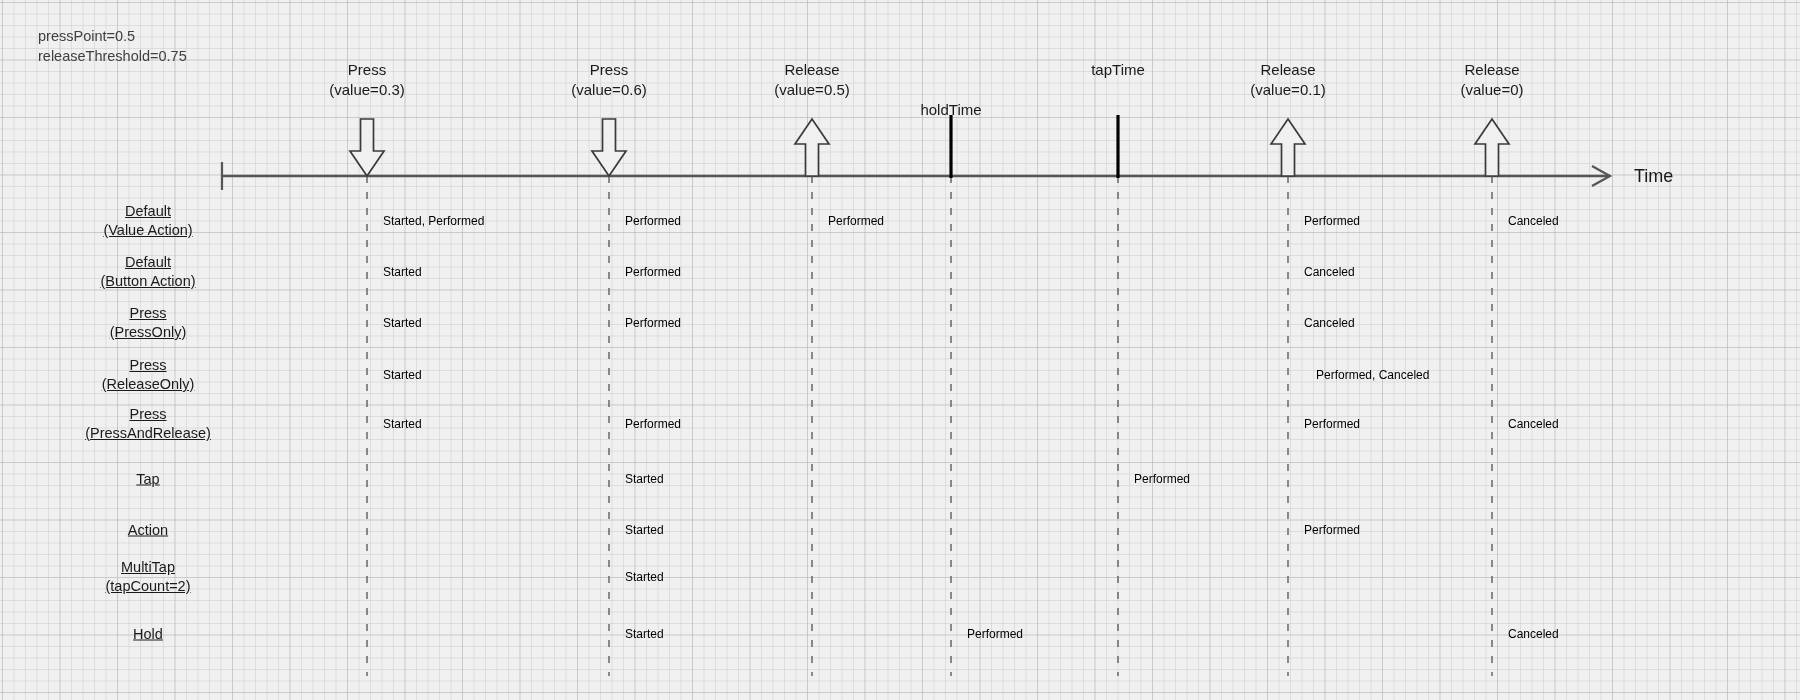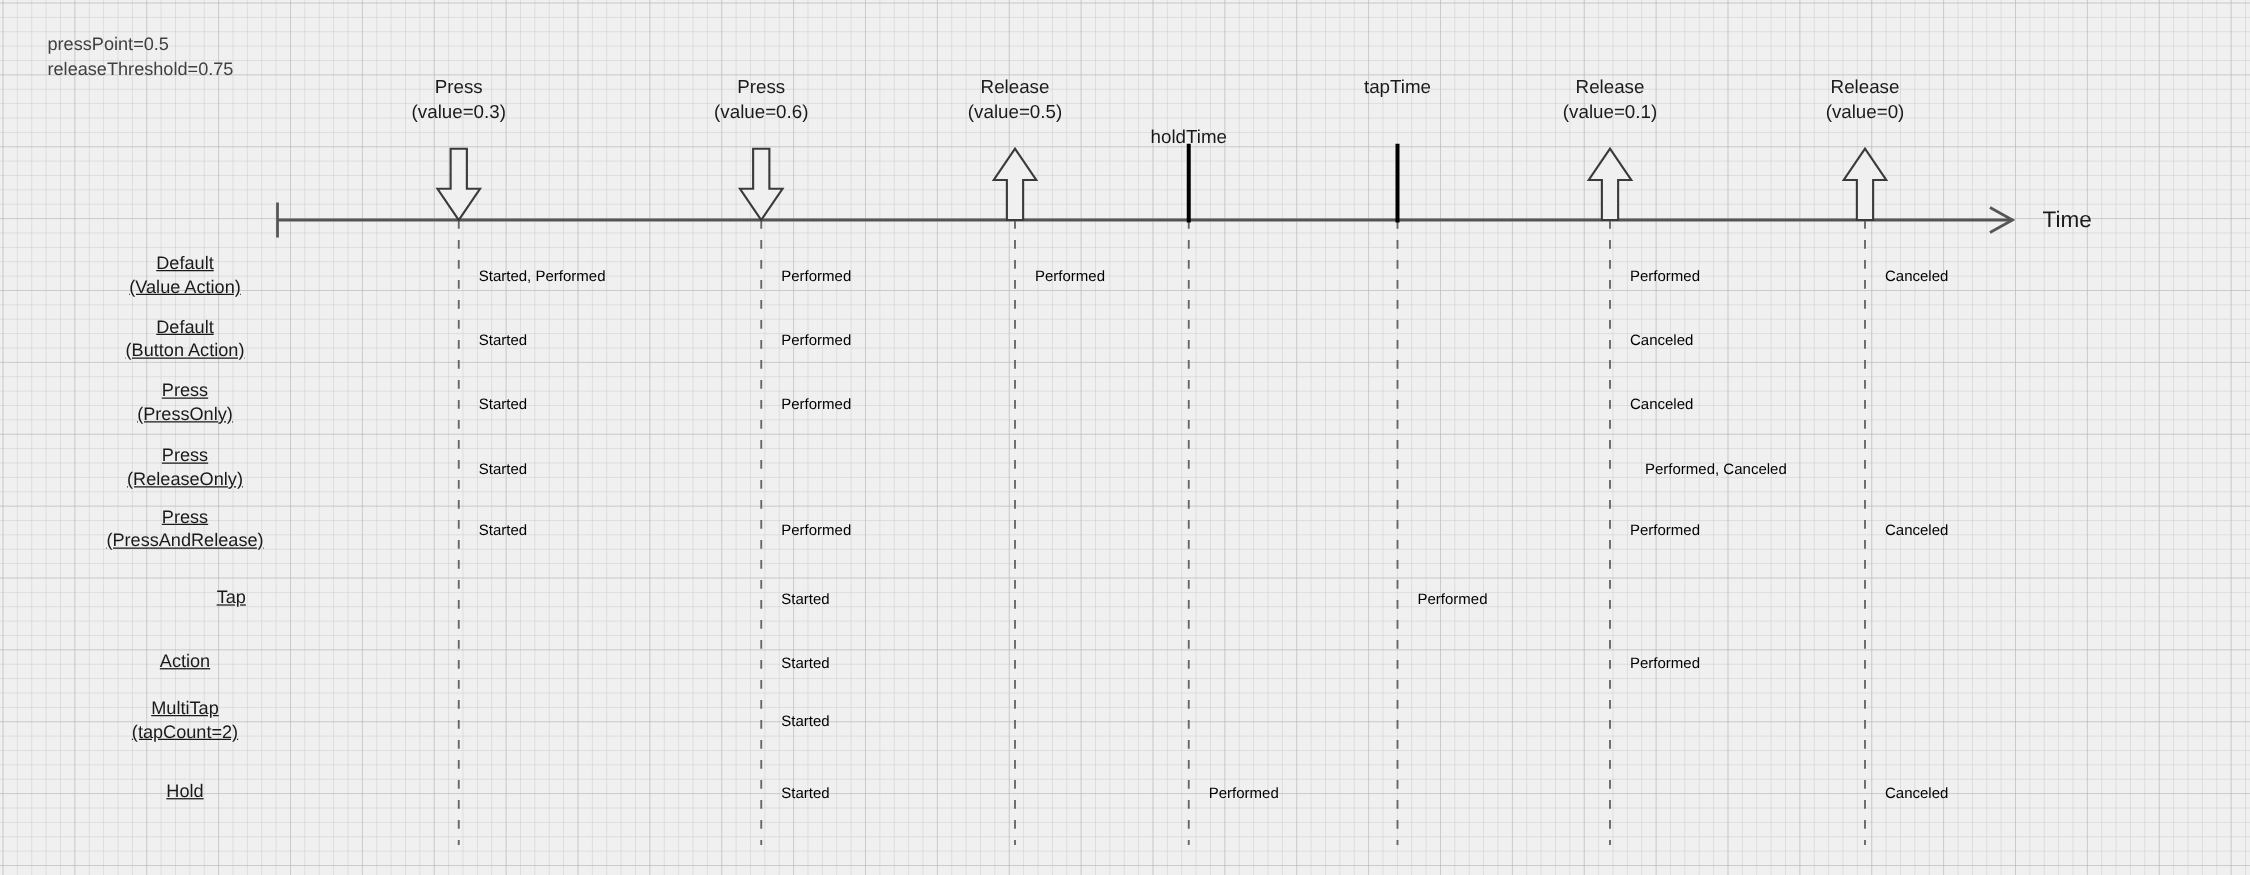--- a/index.html
+++ b/index.html
@@ -127,21 +127,21 @@
       <div class="evt-label" style="left: 1118px; top: 60px;"><div>tapTime</div></div>
       <div class="evt-label" style="left: 1288px; top: 60px;"><div>Release</div><div>(value=0.1)</div></div>
       <div class="evt-label" style="left: 1492px; top: 60px;"><div>Release</div><div>(value=0)</div></div>
     </div>
   <div id="row-labels">
       <div class="row-label" style="left: 148px; top: 221px;"><div>Default</div><div>(Value Action)</div></div>
       <div class="row-label" style="left: 148px; top: 272px;"><div>Default</div><div>(Button Action)</div></div>
       <div class="row-label" style="left: 148px; top: 323px;"><div>Press</div><div>(PressOnly)</div></div>
       <div class="row-label" style="left: 148px; top: 375px;"><div>Press</div><div>(ReleaseOnly)</div></div>
       <div class="row-label" style="left: 148px; top: 424px;"><div>Press</div><div>(PressAndRelease)</div></div>
-      <div class="row-label" style="left: 148px; top: 479px; margin-left: 37px;"><div>Tap</div></div>
+      <div class="row-label" style="left: 148px; top: 479px;"><div>Tap</div></div>
       <div class="row-label" style="left: 148px; top: 530px;"><div>Action</div></div>
       <div class="row-label" style="left: 148px; top: 577px;"><div>MultiTap</div><div>(tapCount=2)</div></div>
       <div class="row-label" style="left: 148px; top: 634px;"><div>Hold</div></div>
     </div>
   <div id="cell-labels">
       <div class="cell-label" style="left: 383px; top: 221px;">Started, Performed</div>
       <div class="cell-label" style="left: 625px; top: 221px;">Performed</div>
       <div class="cell-label" style="left: 828px; top: 221px;">Performed</div>
       <div class="cell-label" style="left: 1304px; top: 221px;">Performed</div>
       <div class="cell-label" style="left: 1508px; top: 221px;">Canceled</div>

